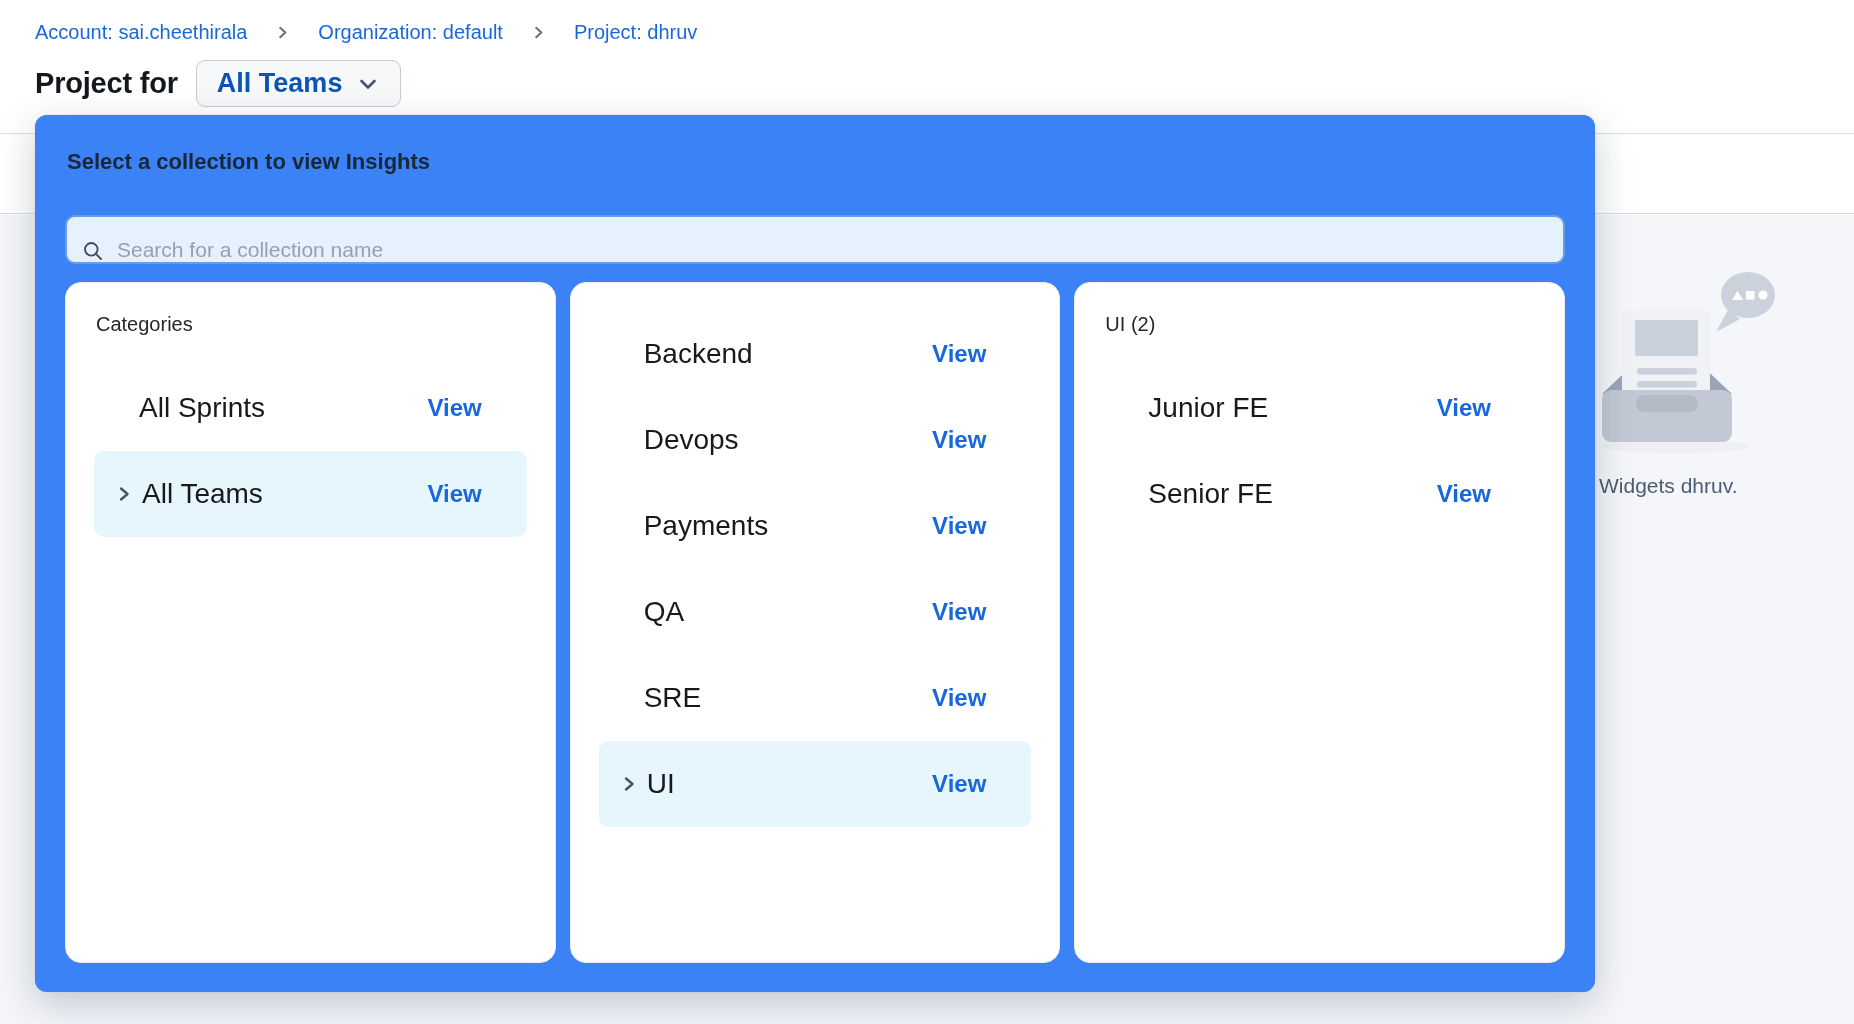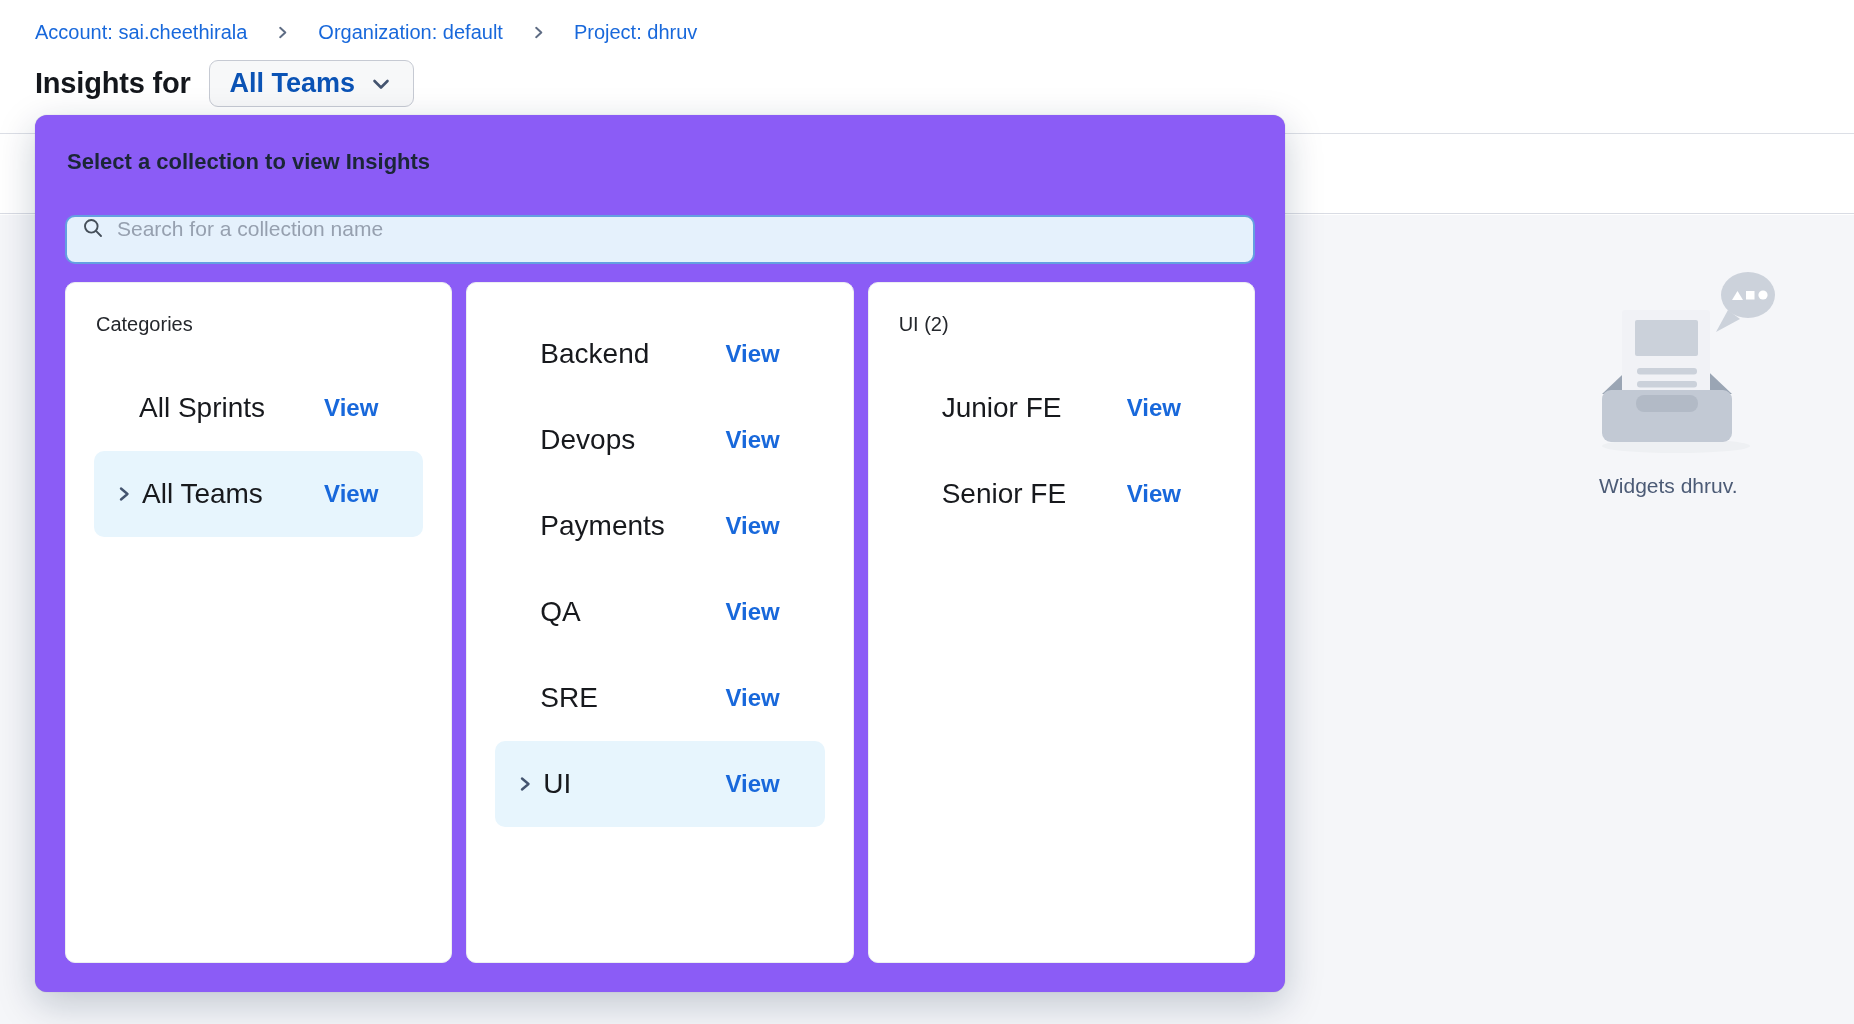--- a/index.html
+++ b/index.html
@@ -30,40 +30,40 @@
   }
   .collection-dropdown .dd-label { font-size:27px; font-weight:700; color:#0b53b5; }
 
   
   .empty-state { position:absolute; left:1596px; top:258px; width:258px; z-index:1; }
   .empty-illustration { position:absolute; left:6px; top:4px; }
   .empty-text { position:absolute; left:3px; top:216px; font-size:21px; color:#4c5b76; white-space:nowrap; }
 
   
   .modal {
-    position:absolute; left:35px; top:115px; width:1250px; height:877px;
-    background:#8b5cf6; border-radius:12px; padding:30px; z-index:5;
+    position:absolute; left:35px; top:115px; width:1560px; height:877px;
+    background:#3b82f6; border-radius:12px; padding:30px; z-index:5;
     box-shadow: 0 0 1px rgba(9,30,66,0.32), 0 12px 38px rgba(9,30,66,0.22);
   }
   .modal-title { margin:4px 0 0 2px; font-size:22px; font-weight:700; color:#1b2637; }
 
   .search {
     margin-top:40px; height:49px; background:#e5f1fc; border:2px solid #649fe1;
-    border-radius:10px; display:flex; align-items:flex-start; padding:0 15px; gap:13px;
+    border-radius:10px; display:flex; align-items:flex-end; padding:0 15px; gap:13px;
   }
   .search input {
     flex:1; border:none; outline:none; background:transparent;
     font-size:21px; color:#1d2125; font-family:inherit; padding:0;
   }
   .search input::placeholder { color:#96a0af; }
 
   .columns { margin-top:18px; display:flex; gap:14px; }
   .card {
     flex:1; height:681px; background:#ffffff;
-    border:1px solid #eceef1; border-radius:10px; padding:28px; overflow:hidden;
+    border:1px solid #eceef1; border-radius:16px; padding:28px; overflow:hidden;
   }
   .card-header { font-size:20px; color:#24272c; line-height:26px; margin:0 0 28px 2px; }
 
   .row {
     height:86px; display:flex; align-items:center; padding:0 45px;
     border-radius:10px; cursor:pointer;
   }
   .row .item-label { font-size:28px; color:#17191d; }
   .row .view-link { margin-left:auto; font-size:24px; font-weight:700; color:#1868db; text-decoration:none; cursor:pointer; }
   .row.selected { background:#e7f5fd; padding-left:22px; }
@@ -113,21 +113,21 @@
   <a>Organization: default</a>
   <span class="crumb-sep">
     <svg width="15" height="15" viewBox="0 0 16 16">
         <path d="M5.5 3 L11 8 L5.5 13" fill="none" stroke="#5E6C84" stroke-width="2.1" stroke-linecap="round" stroke-linejoin="round"></path>
       </svg>
   </span>
   <a>Project: dhruv</a>
 </nav>
 
 <div class="title-row">
-  <h1 class="page-title">Insights for</h1>
+  <h1 class="page-title">Project for</h1>
   <button class="collection-dropdown">
     <span class="dd-label">All Teams</span>
     <span style="display:flex;">
       <svg width="24" height="24" viewBox="0 0 24 24">
           <path d="M5.5 9 L12 15.5 L18.5 9" fill="none" stroke="#44546F" stroke-width="2.6" stroke-linecap="round" stroke-linejoin="round"></path>
         </svg>
     </span>
   </button>
 </div>
 

